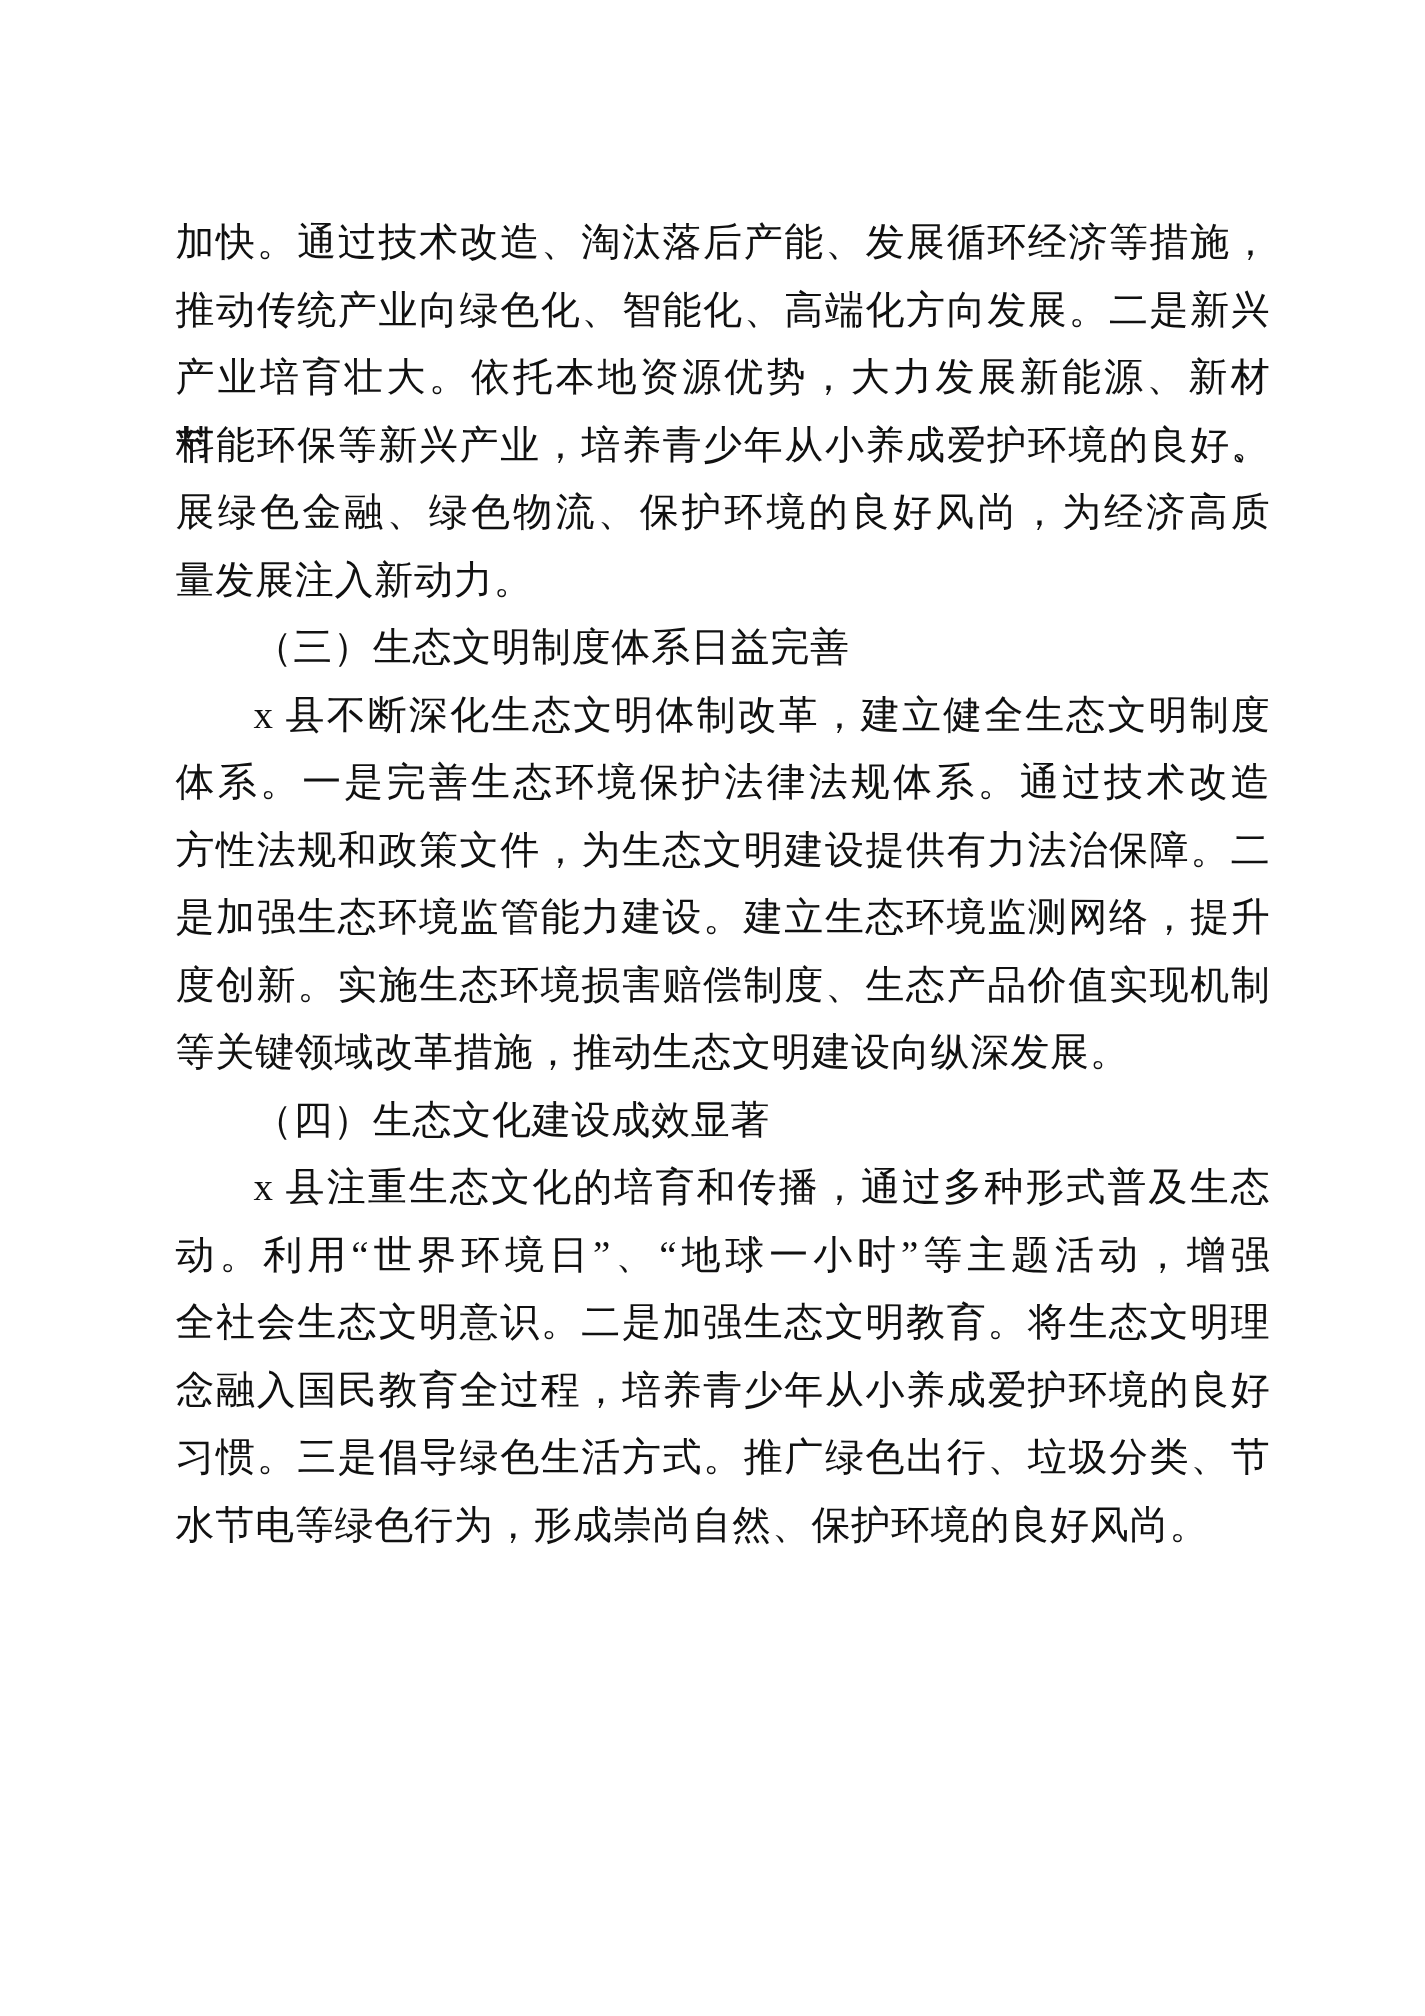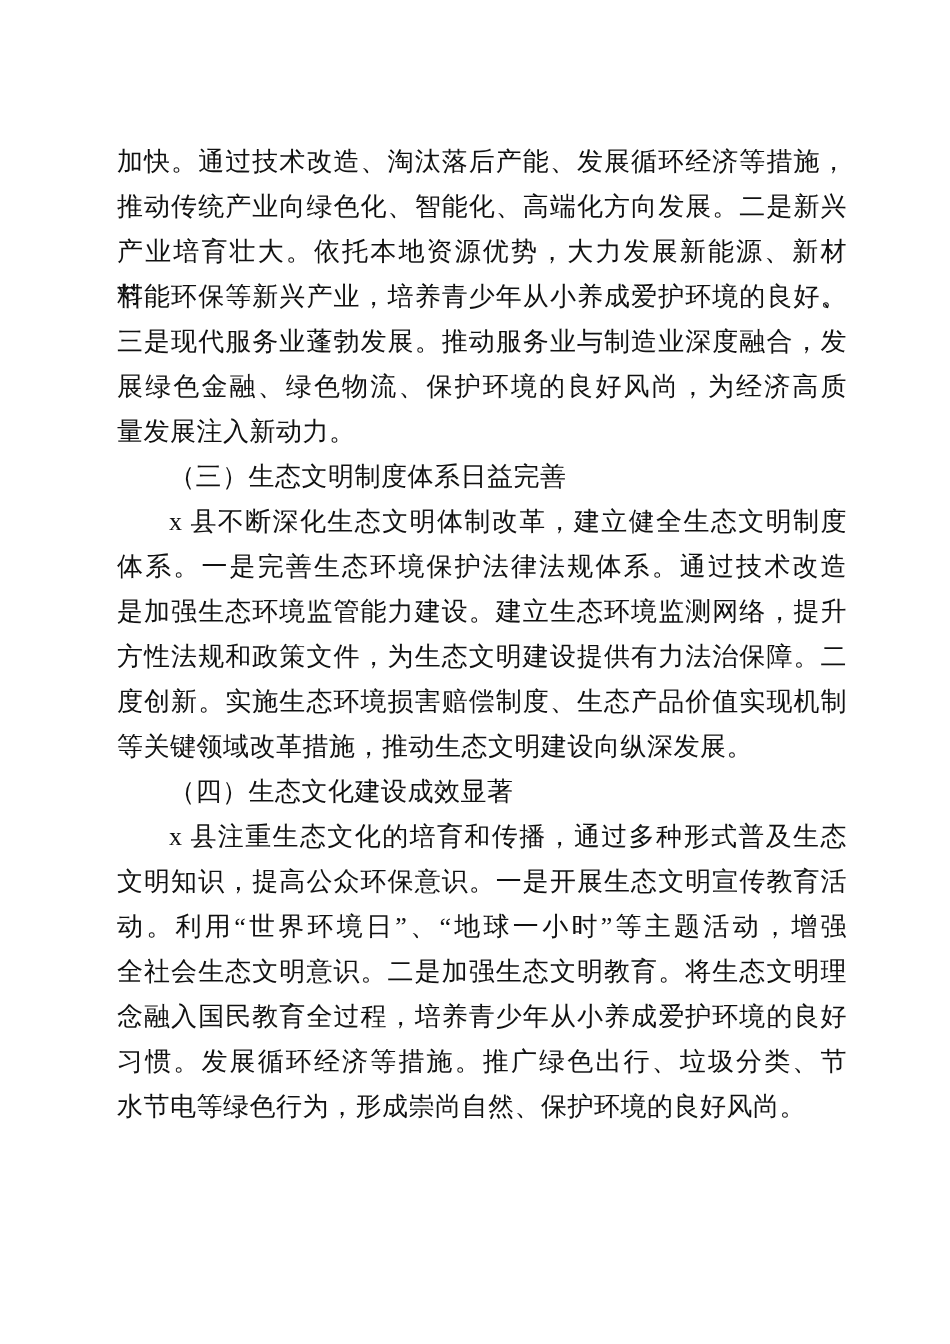--- a/index.html
+++ b/index.html
@@ -54,41 +54,39 @@
 </head>
 <body>
 
 <div class="page" style="background: rgb(255, 255, 255);">
   <div class="content" style="color: rgb(17, 17, 17);">
       <div class="block paragraph">
         <div class="line">加快。通过技术改造、淘汰落后产能、发展循环经济等措施，</div>
         <div class="line">推动传统产业向绿色化、智能化、高端化方向发展。二是新兴</div>
         <div class="line">产业培育壮大。依托本地资源优势，大力发展新能源、新材料、</div>
         <div class="line">节能环保等新兴产业，培养青少年从小养成爱护环境的良好。</div>
-        <div class="line">三是现代服务业蓬勃发展。推动服务业与制造业深度融合，发</div>
         <div class="line">展绿色金融、绿色物流、保护环境的良好风尚，为经济高质</div>
         <div class="line last">量发展注入新动力。</div>
       </div>
       <div class="block heading">
         <div class="line indent last">（三）生态文明制度体系日益完善</div>
       </div>
       <div class="block paragraph">
         <div class="line indent">x 县不断深化生态文明体制改革，建立健全生态文明制度</div>
         <div class="line">体系。一是完善生态环境保护法律法规体系。通过技术改造</div>
+        <div class="line">方性法规和政策文件，为生态文明建设提供有力法治保障。二</div>
         <div class="line">是加强生态环境监管能力建设。建立生态环境监测网络，提升</div>
-        <div class="line">方性法规和政策文件，为生态文明建设提供有力法治保障。二</div>
         <div class="line">度创新。实施生态环境损害赔偿制度、生态产品价值实现机制</div>
         <div class="line last">等关键领域改革措施，推动生态文明建设向纵深发展。</div>
       </div>
       <div class="block heading">
         <div class="line indent last">（四）生态文化建设成效显著</div>
       </div>
       <div class="block paragraph">
         <div class="line indent">x 县注重生态文化的培育和传播，通过多种形式普及生态</div>
-        <div class="line">文明知识，提高公众环保意识。一是开展生态文明宣传教育活</div>
         <div class="line">动。利用“世界环境日”、“地球一小时”等主题活动，增强</div>
         <div class="line">全社会生态文明意识。二是加强生态文明教育。将生态文明理</div>
         <div class="line">念融入国民教育全过程，培养青少年从小养成爱护环境的良好</div>
-        <div class="line">习惯。发展循环经济等措施。推广绿色出行、垃圾分类、节</div>
+        <div class="line">习惯。三是倡导绿色生活方式。推广绿色出行、垃圾分类、节</div>
         <div class="line last">水节电等绿色行为，形成崇尚自然、保护环境的良好风尚。</div>
       </div>
     </div>
 </div>
 
 </body></html>

